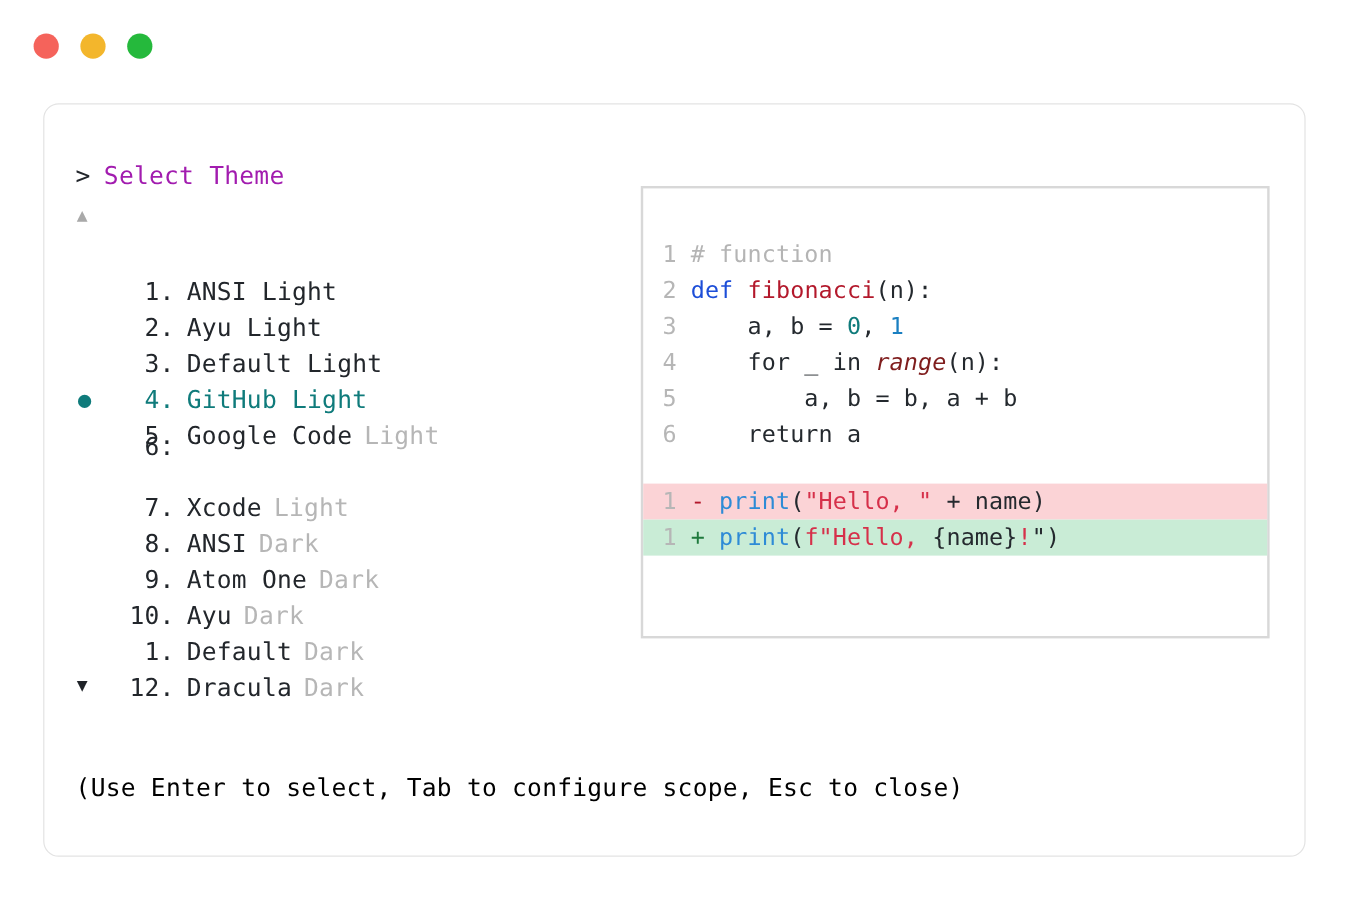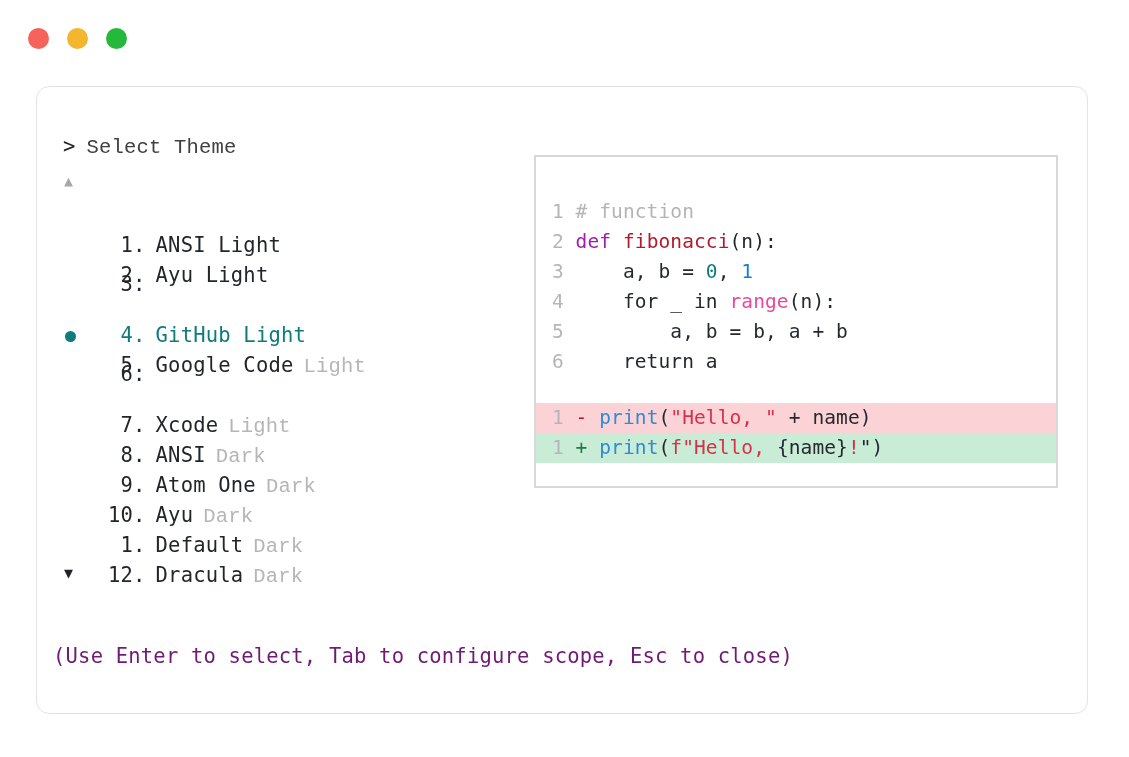--- a/index.html
+++ b/index.html
@@ -73,22 +73,21 @@
     font-size: 20.5px;
     line-height: 26px;
     color: #22262b;
     letter-spacing: 0.2px;
   }
   .prompt-caret {
     margin-right: 11px;
     color: #22262b;
   }
   .prompt-title {
-    color: #404040;
-    font-family: Liberation Mono, monospace;
+    color: #a21caf;
   }
 
   .scroll-arrow {
     font-size: 15px;
     line-height: 20px;
     height: 20px;
     margin-left: 1px;
     letter-spacing: 0;
   }
   .arrow-up {
@@ -145,52 +144,51 @@
     margin-top: 29px;
   }
   .theme-row.selected .idx,
   .theme-row.selected .dotsep,
   .theme-row.selected .tname {
     color: #0f7b7b;
   }
   .tsuffix {
     color: #b6b6b6;
     padding-left: 10px;
-    font-family: Liberation Mono, monospace;
   }
 
   .hint {
     position: absolute;
-    left: 16px;
+    left: 26px;
     top: 556px;
     font-size: 20.5px;
     line-height: 26px;
     letter-spacing: 0.2px;
-    color: #701a75;
+    color: #000000;
     white-space: pre;
   }
 
   
   .right-col {
     position: absolute;
     left: 497px;
     top: 46px;
     width: 530px;
   }
   .preview-label {
     font-size: 20.5px;
     line-height: 26px;
     letter-spacing: 0.2px;
     color: #22262b;
   }
 
   .preview-box {
     margin-top: 22px;
     width: 524px;
-    height: 333px;
+    height: 377px;
     box-sizing: border-box;
     border: 2px solid #d8d8d8;
     background: #ffffff;
     position: relative;
   }
 
   .code {
     position: absolute;
     left: 0;
     top: 40px;
@@ -211,25 +209,25 @@
     width: 1ch;
     text-align: right;
   }
   .gap {
     display: block;
     height: 26px;
   }
 
   .tok-plain   { color: #24292e; }
   .tok-comment { color: #b4b4b4; }
-  .tok-kw      { color: #a21caf; }
+  .tok-kw      { color: #1d4ed8; }
   .tok-fn      { color: #b3182b; }
   .tok-num     { color: #0f7b7b; }
   .tok-num2    { color: #1a7fc1; }
-  .tok-builtin { color: #ec4899; }
+  .tok-builtin { color: #7f1d1d; font-style: italic; }
   .tok-str     { color: #d6304a; }
   .tok-call    { color: #2e8bd6; }
   .tok-bang    { color: #d6304a; }
 
   .diff-line {
     display: block;
     padding-left: 16px;
     height: 30px;
   }
   .diff-del { background: #fbd3d6; }
@@ -256,21 +254,21 @@
         <div class="prompt-row">
           <span class="prompt-caret">&gt;</span>
           <span class="prompt-title">Select Theme</span>
         </div>
 
         <div class="scroll-arrow arrow-up">▲</div>
 
         <div class="theme-list" id="theme-list">
             <div class="theme-row"><span class="bullet-cell"></span><span class="idx">1</span><span class="dotsep">.</span><span class="tname">ANSI Light</span></div>
             <div class="theme-row"><span class="bullet-cell"></span><span class="idx">2</span><span class="dotsep">.</span><span class="tname">Ayu Light</span></div>
-            <div class="theme-row"><span class="bullet-cell"></span><span class="idx">3</span><span class="dotsep">.</span></div>
+            <div class="theme-row"><span class="bullet-cell"></span><span class="idx">3</span><span class="dotsep">.</span><span class="tname">Default Light</span></div>
             <div class="theme-row selected"><span class="bullet-cell"><span class="bullet"></span></span><span class="idx">4</span><span class="dotsep">.</span><span class="tname">GitHub Light</span></div>
             <div class="theme-row"><span class="bullet-cell"></span><span class="idx">5</span><span class="dotsep">.</span><span class="tname">Google Code</span><span class="tsuffix">Light</span></div>
             <div class="theme-row"><span class="bullet-cell"></span><span class="idx">6</span><span class="dotsep">.</span></div>
             <div class="theme-row"><span class="bullet-cell"></span><span class="idx">7</span><span class="dotsep">.</span><span class="tname">Xcode</span><span class="tsuffix">Light</span></div>
             <div class="theme-row"><span class="bullet-cell"></span><span class="idx">8</span><span class="dotsep">.</span><span class="tname">ANSI</span><span class="tsuffix">Dark</span></div>
             <div class="theme-row"><span class="bullet-cell"></span><span class="idx">9</span><span class="dotsep">.</span><span class="tname">Atom One</span><span class="tsuffix">Dark</span></div>
             <div class="theme-row"><span class="bullet-cell"></span><span class="idx">10</span><span class="dotsep">.</span><span class="tname">Ayu</span><span class="tsuffix">Dark</span></div>
             <div class="theme-row"><span class="bullet-cell"></span><span class="idx">1</span><span class="dotsep">.</span><span class="tname">Default</span><span class="tsuffix">Dark</span></div>
             <div class="theme-row"><span class="bullet-cell"></span><span class="idx">12</span><span class="dotsep">.</span><span class="tname">Dracula</span><span class="tsuffix">Dark</span></div>
           </div>

